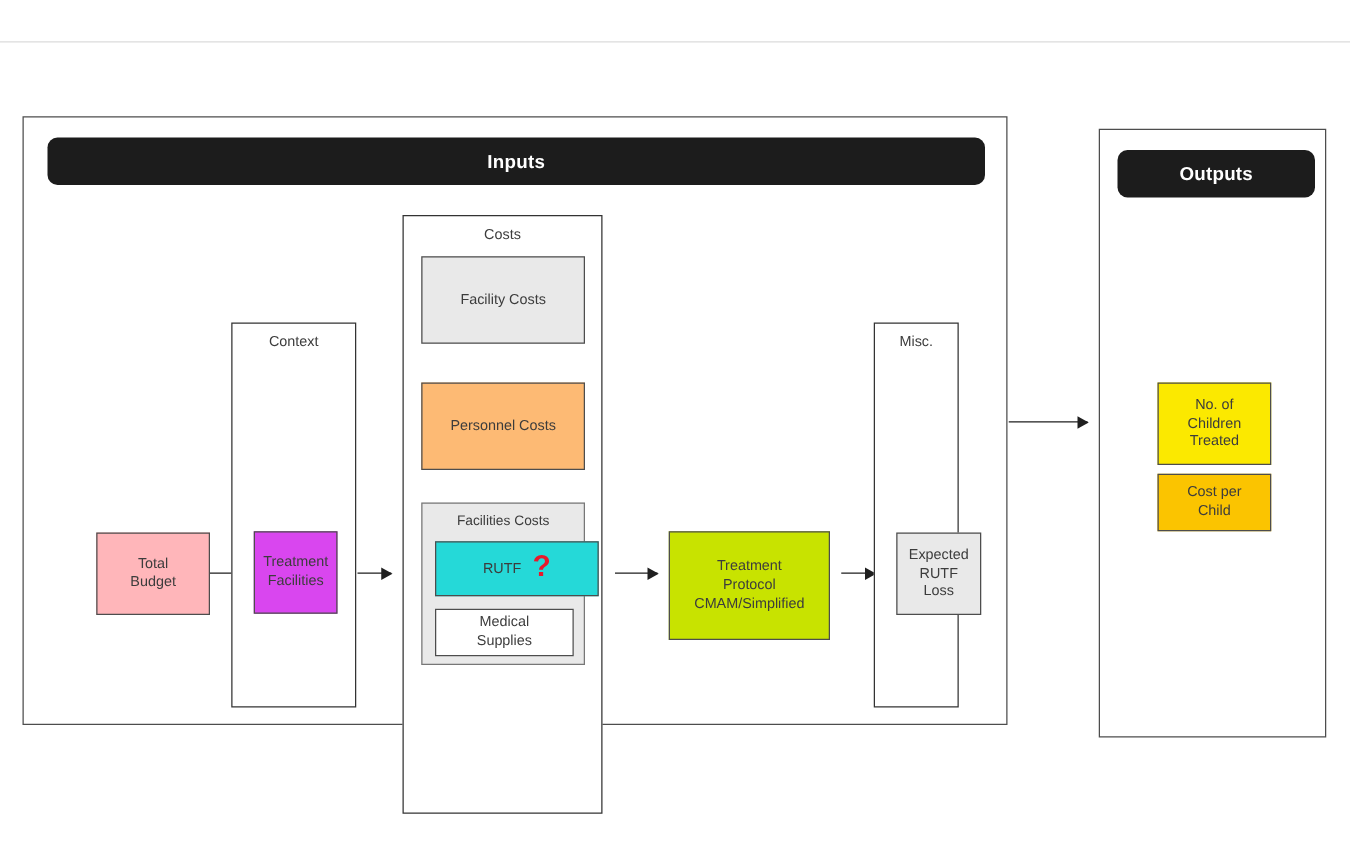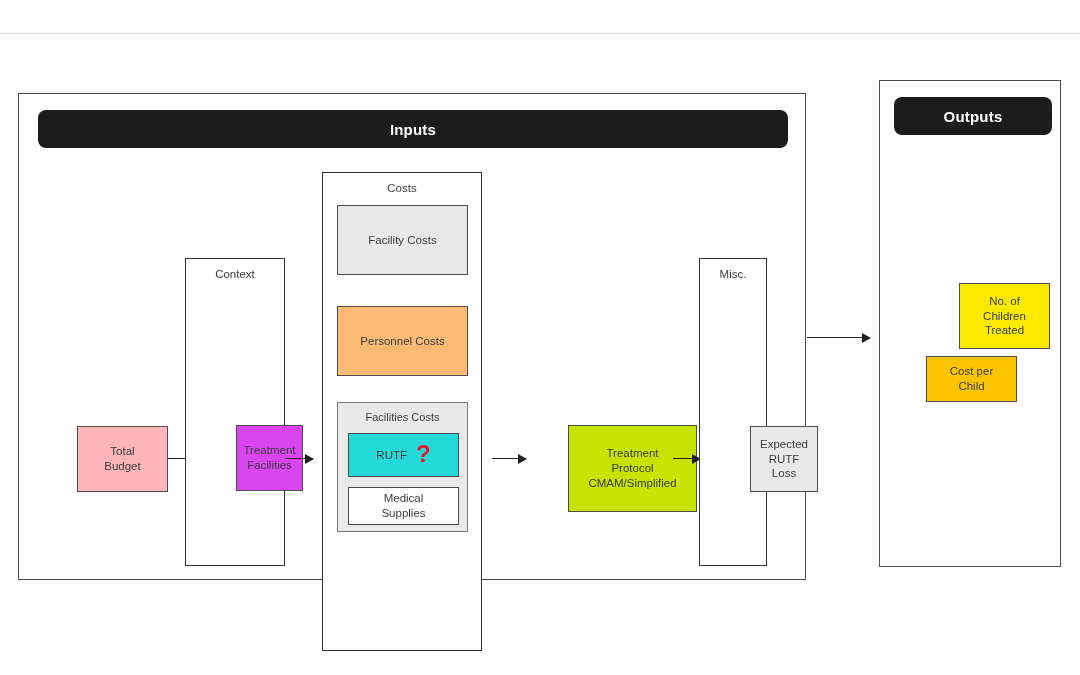--- a/index.html
+++ b/index.html
@@ -40,21 +40,21 @@
     box-sizing: border-box;
   }
   .panel-inputs {
     left: 18px;
     top: 93px;
     width: 788px;
     height: 487px;
   }
   .panel-outputs {
     left: 879px;
-    top: 80px;
+    top: 103px;
     width: 182px;
     height: 487px;
   }
 
   
   .header-bar {
     position: absolute;
     background: #1c1c1c;
     border-radius: 8px;
     color: #ffffff;
@@ -108,21 +108,21 @@
     align-items: center;
     justify-content: center;
     text-align: center;
     font-size: 11.5px;
     line-height: 1.3;
     color: #3c3c3c;
     border: 1.3px solid #4d4d4d;
     background: #e9e9e9;
     padding: 2px 19px;
   }
-  .node-multiline { white-space: pre-line; margin-left: 33px; }
+  .node-multiline { white-space: pre-line; }
 
   
   .node-total-budget {
     left: 58px; top: 332px; width: 91px; height: 66px;
     background: #ffb6ba;
   }
   .node-treatment-facilities {
     left: 17px; top: 166px; width: 67px; height: 66px;
     background: #d946ef;
   }
@@ -142,21 +142,21 @@
     box-sizing: border-box;
   }
   .subgroup-title {
     position: absolute;
     left: 0; right: 0; top: 8px;
     text-align: center;
     font-size: 11px;
     color: #3c3c3c;
   }
   .node-rutf {
-    left: 10px; top: 30px; width: 111px; height: 44px;
+    left: 10px; top: 30px; width: 131px; height: 44px;
     background: #25d9d8;
     position: relative;
   }
   .rutf-inner {
     display: flex;
     align-items: center;
     justify-content: center;
     gap: 9px;
   }
   .rutf-qmark {

